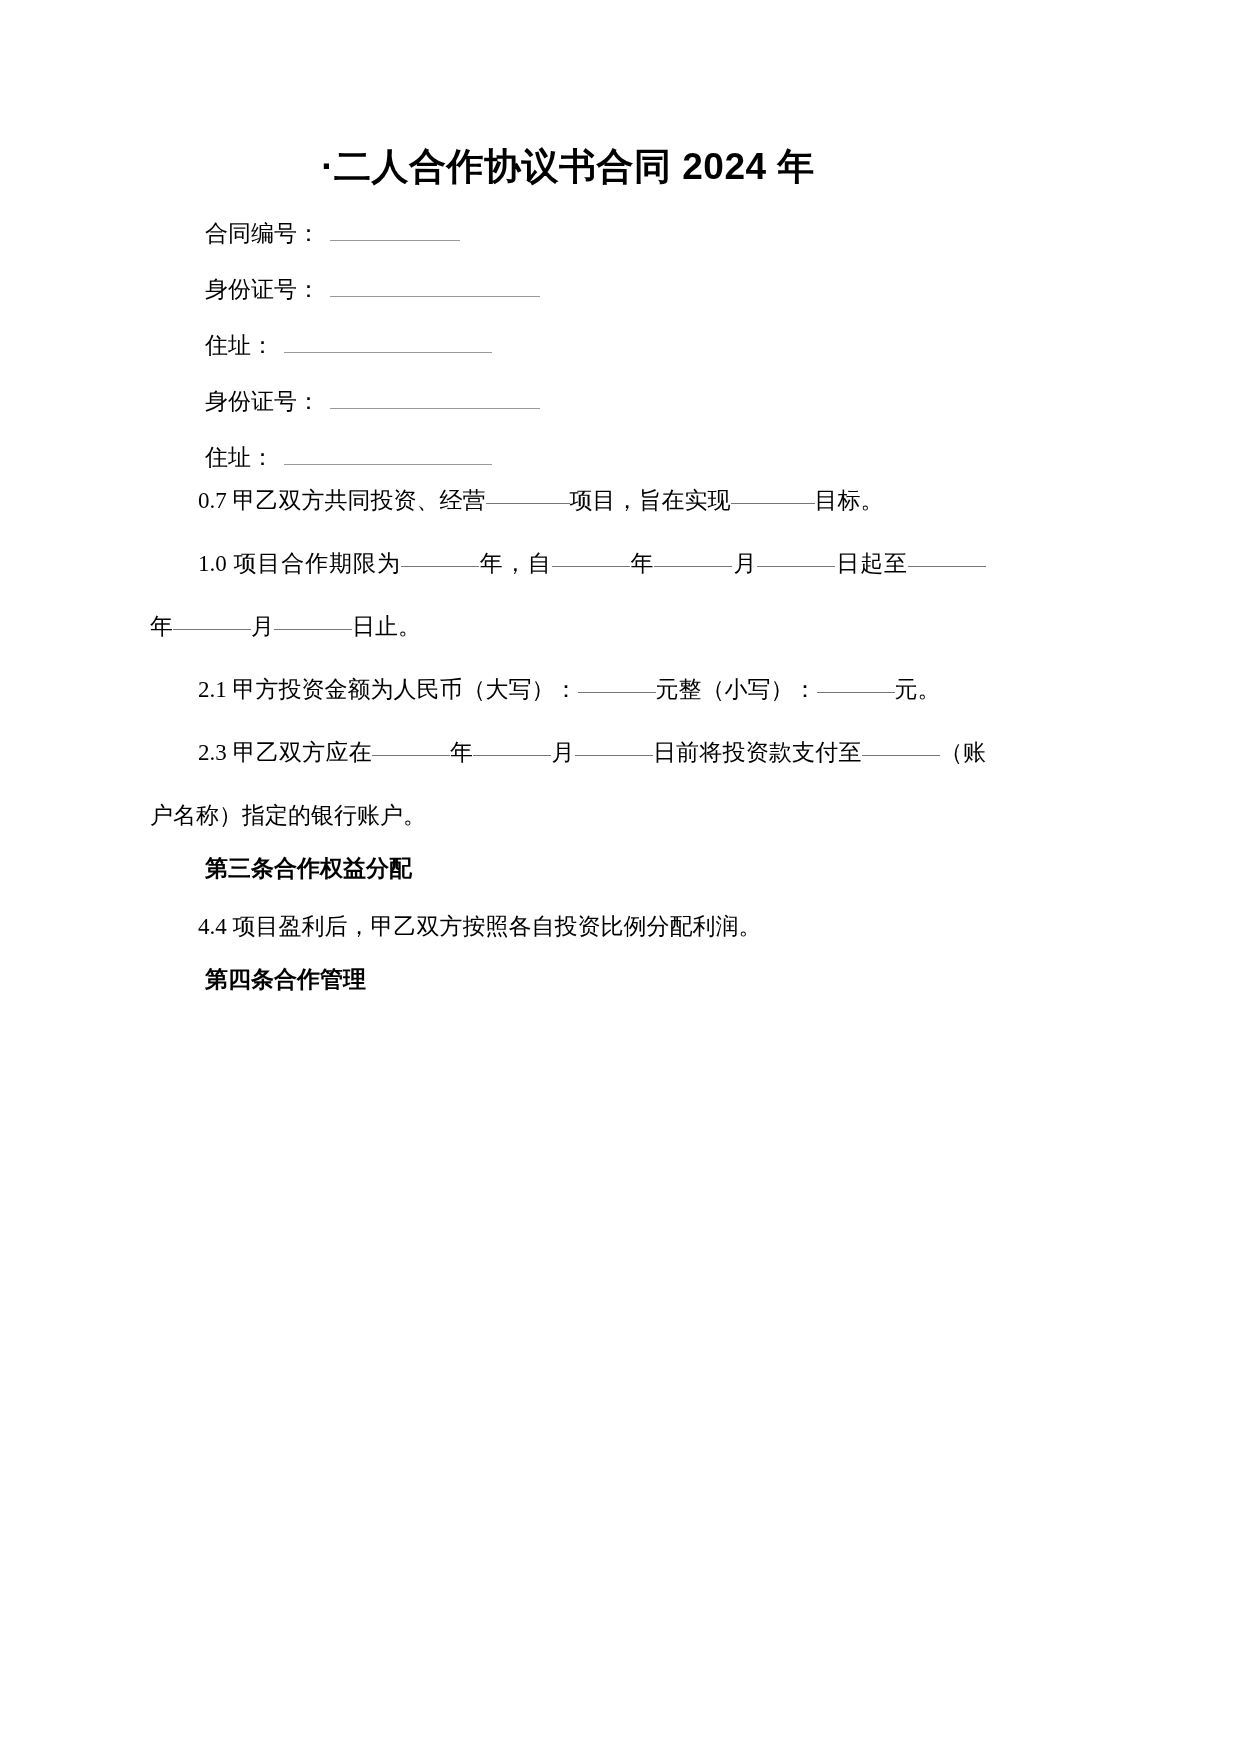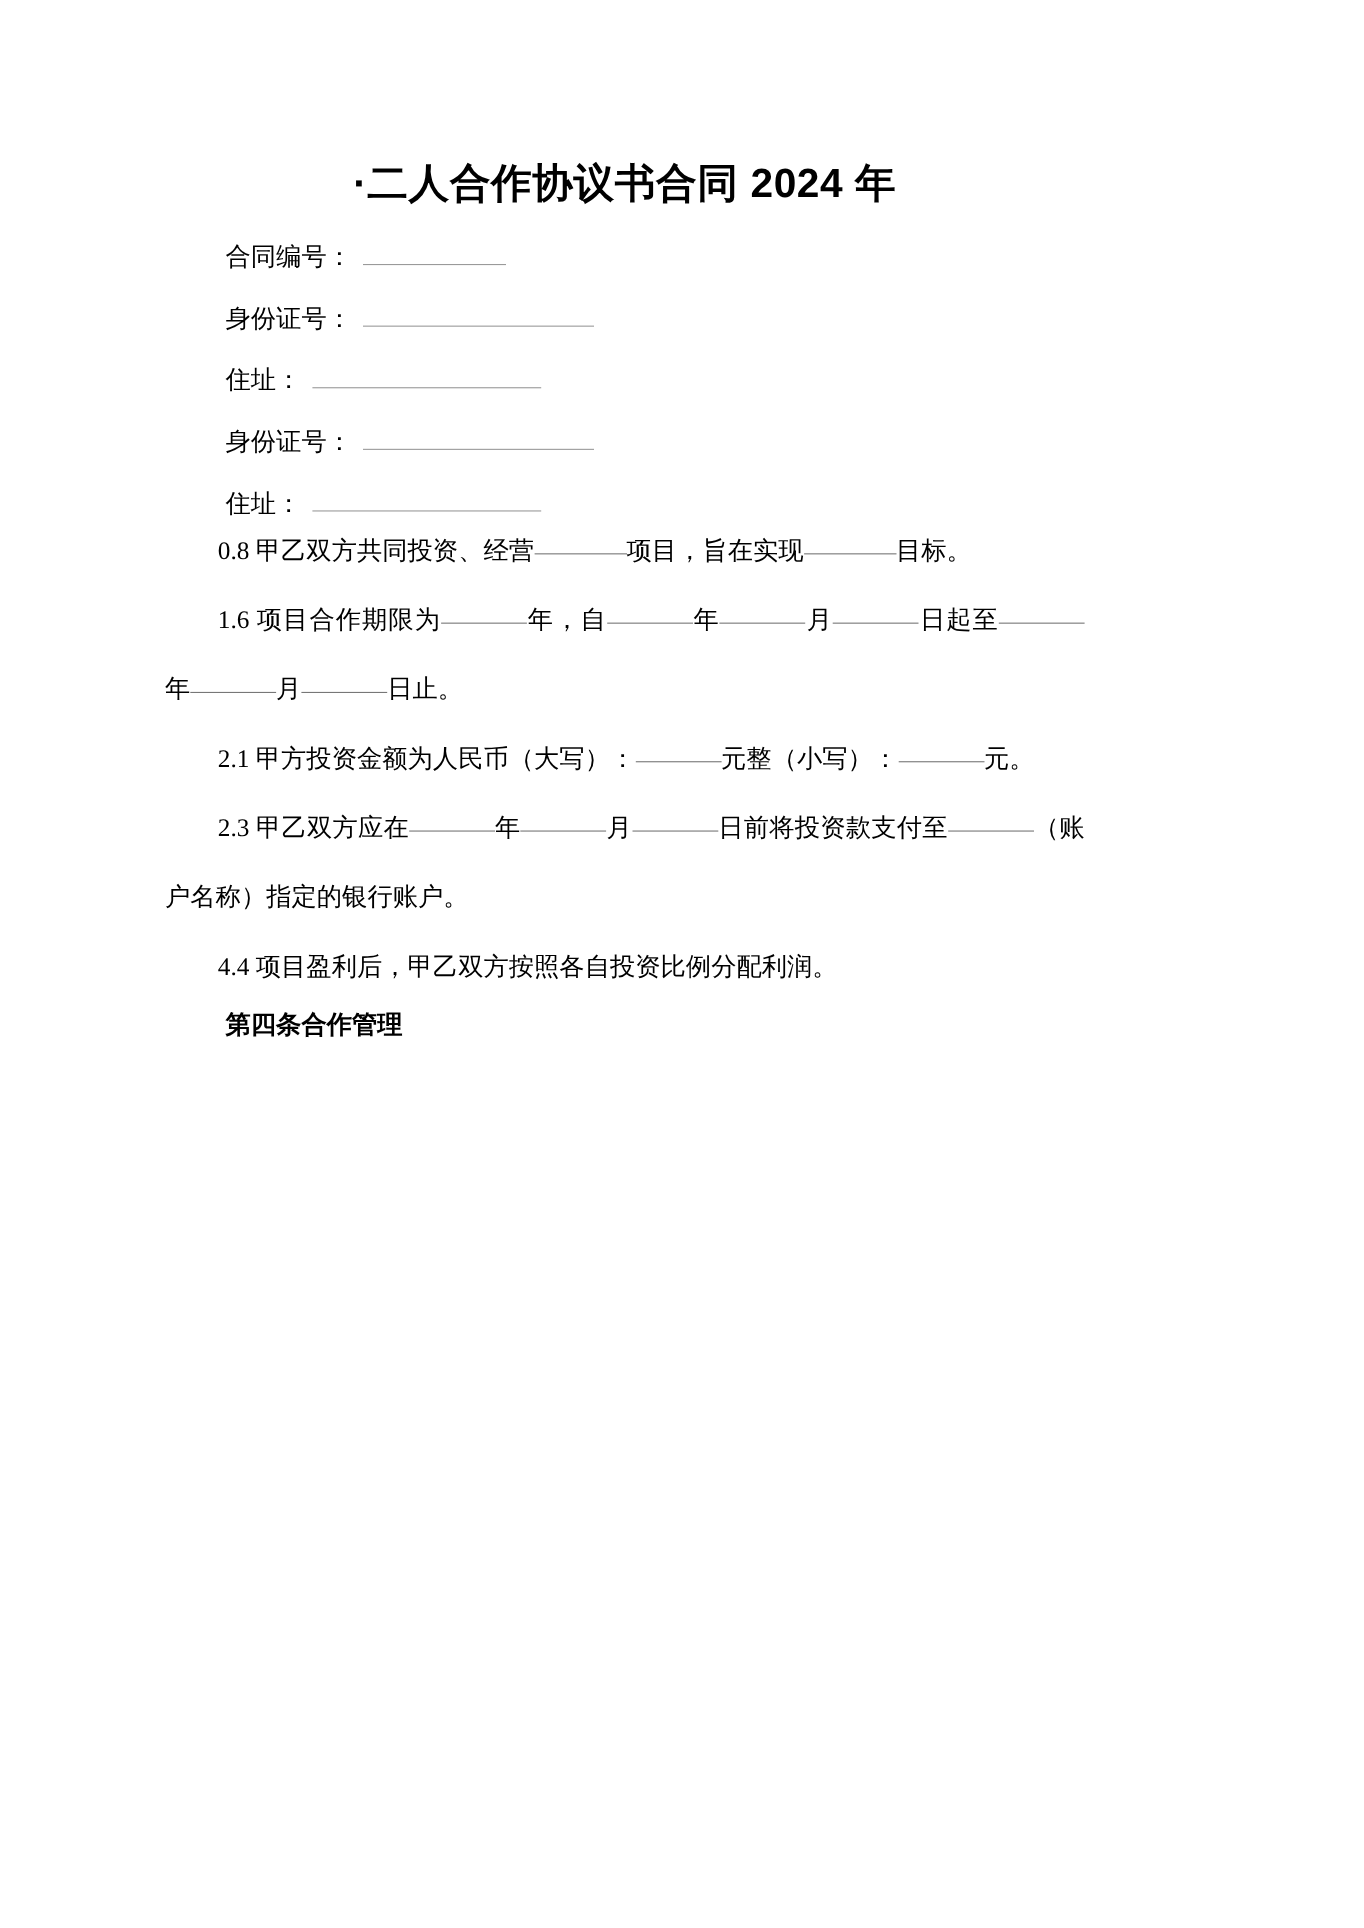--- a/index.html
+++ b/index.html
@@ -120,29 +120,30 @@
     <span class="field-label">身份证号：</span>
     <span class="field-rule rule-w2"></span>
   </div>
 
   <div class="field-line">
     <span class="field-label">住址：</span>
     <span class="field-rule rule-w3"></span>
   </div>
 
 
-  <p class="para"><span>0.8 甲乙双方共同投资、经营</span><span class="blank b-lg"></span><span>项目，旨在实现</span><span class="blank b-lg"></span><span>目标。</span></p>
+  <p class="para"><span>0.7 甲乙双方共同投资、经营</span><span class="blank b-lg"></span><span>项目，旨在实现</span><span class="blank b-lg"></span><span>目标。</span></p>
 
-  <p class="para"><span>1.6 项目合作期限为</span><span class="blank b-md"></span><span>年，自</span><span class="blank b-md"></span><span>年</span><span class="blank b-md"></span><span>月</span><span class="blank b-md"></span><span>日起至</span><span class="blank b-md"></span><span>年</span><span class="blank b-md"></span><span>月</span><span class="blank b-md"></span><span>日止。</span></p>
+  <p class="para"><span>1.0 项目合作期限为</span><span class="blank b-md"></span><span>年，自</span><span class="blank b-md"></span><span>年</span><span class="blank b-md"></span><span>月</span><span class="blank b-md"></span><span>日起至</span><span class="blank b-md"></span><span>年</span><span class="blank b-md"></span><span>月</span><span class="blank b-md"></span><span>日止。</span></p>
 
 
   <p class="para"><span>2.1 甲方投资金额为人民币（大写）：</span><span class="blank b-md"></span><span>元整（小写）：</span><span class="blank b-md"></span><span>元。</span></p>
 
 
   <p class="para"><span>2.3 甲乙双方应在</span><span class="blank b-md"></span><span>年</span><span class="blank b-md"></span><span>月</span><span class="blank b-md"></span><span>日前将投资款支付至</span><span class="blank b-md"></span><span>（账户名称）指定的银行账户。</span></p>
 
+  <h2 class="section-heading tight">第三条合作权益分配</h2>
 
   <p class="para"><span>4.4 项目盈利后，甲乙双方按照各自投资比例分配利润。</span></p>
 
 
   <h2 class="section-heading tight">第四条合作管理</h2>
 
 </div>
 
 </body></html>

